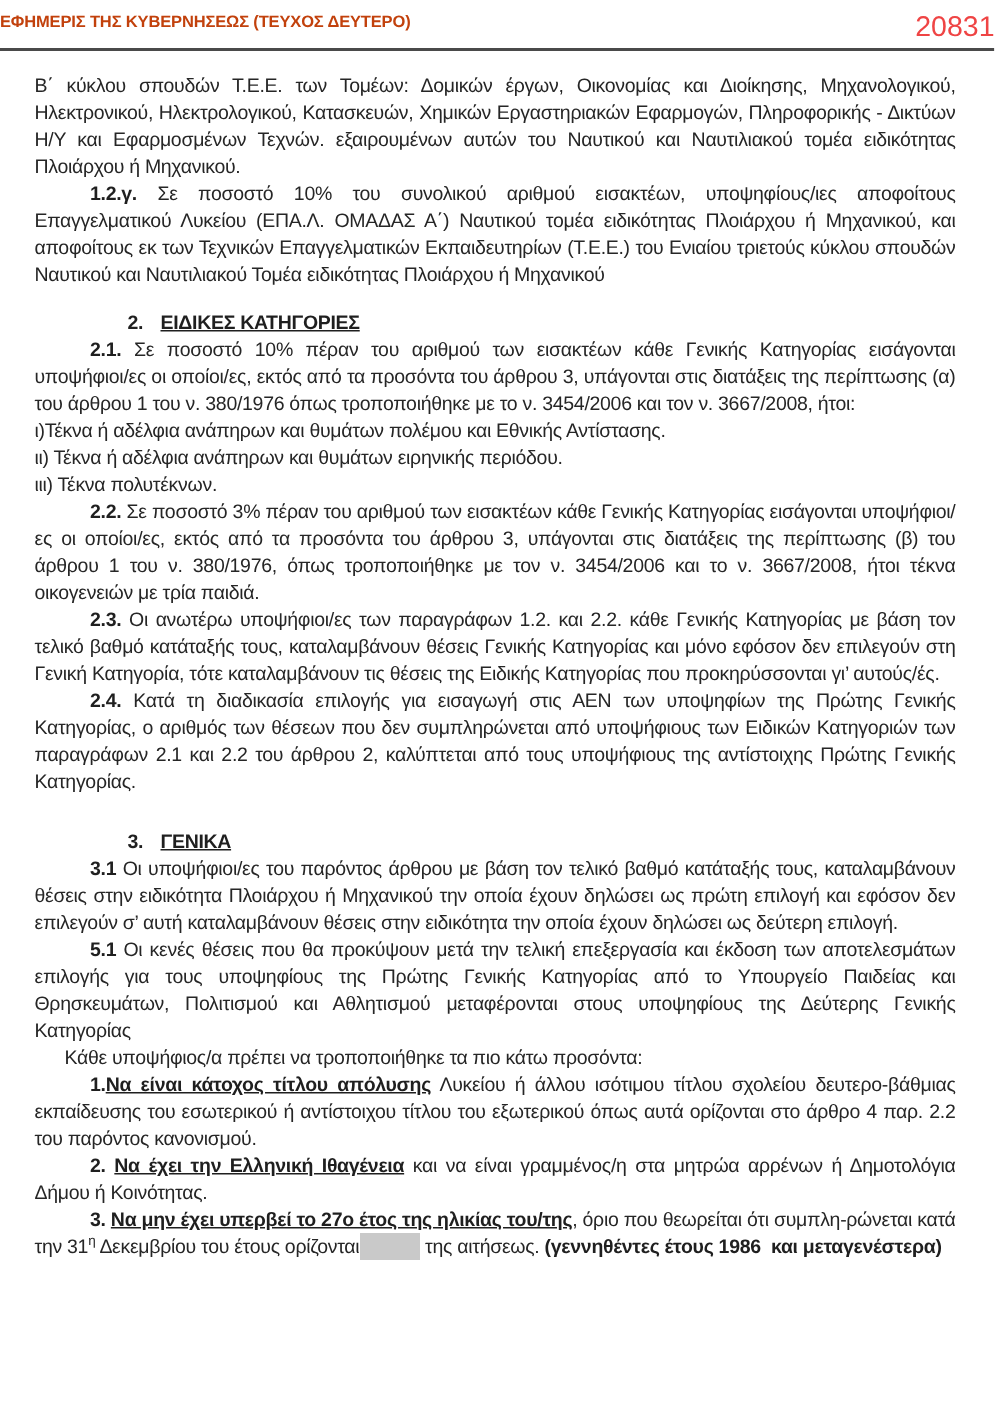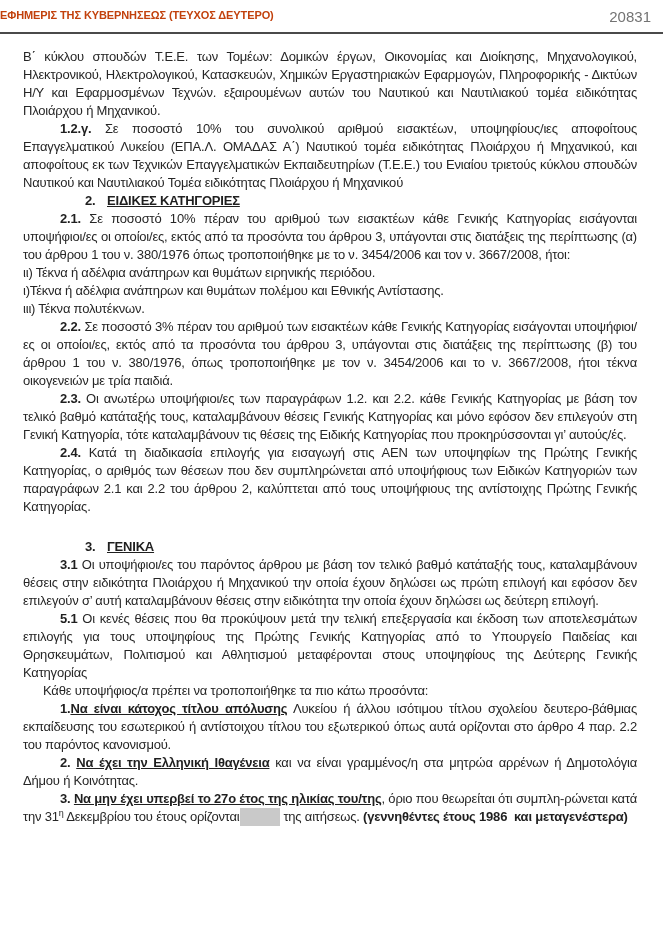--- a/index.html
+++ b/index.html
@@ -8,37 +8,37 @@
     font-family:"Liberation Sans","DejaVu Sans",sans-serif;
     color:#222222;position:relative;box-sizing:border-box;
   }
   
   .hdr{position:relative;height:30px;padding-top:9px;box-sizing:border-box;}
   .htitle{
     text-align:left;font-weight:bold;font-size:11px;letter-spacing:-0.1px;
     color:#c2410c;
   }
   .hpage{
-    position:absolute;right:12px;top:8px;font-size:15px;color:#737373;
+    position:absolute;right:0;top:8px;font-size:19px;color:#ef4444;
     font-family:"Liberation Sans","DejaVu Sans",sans-serif;
   }
   .rule{border:none;border-top:2px solid #4a4a4a;margin:2px 0 0 0;}
   
   .bodycol{
     padding:14px 26px 0 23px;
     font-size:13px;line-height:18px;letter-spacing:-0.2px;
     color:#262626;
   }
   p{margin:0;text-align:justify;}
   .ind{text-indent:37px;}
   .ind-sm{text-indent:20px;}
   b{color:#1f1f1f;}
   .u{text-decoration:underline;}
   .hd{
-    margin:0 0 0 62px;font-size:13px;line-height:18px;font-weight:bold;
+    margin:14px 0 0 62px;font-size:13px;line-height:18px;font-weight:bold;
   }
   .hd2{margin-top:22px;}
   .hnum{display:inline-block;min-width:22px;}
   .center{text-align:center;font-weight:bold;}
   sup{font-size:9px;line-height:0;}
   .mark{background:#c9c9c9;display:inline-block;min-width:6px;}
 </style>
 </head>
 <body>
 
@@ -53,22 +53,22 @@
   <div class="bodycol">
 
     <p>Β΄ κύκλου σπουδών Τ.Ε.Ε. των Τομέων: Δομικών έργων, Οικονομίας και Διοίκησης, Μηχανολογικού, Ηλεκτρονικού, Ηλεκτρολογικού, Κατασκευών, Χημικών Εργαστηριακών Εφαρμογών, Πληροφορικής - Δικτύων Η/Υ και Εφαρμοσμένων Τεχνών. εξαιρουμένων αυτών του Ναυτικού και Ναυτιλιακού τομέα ειδικότητας Πλοιάρχου ή Μηχανικού.</p>
 
     <p class="ind"><b>1.2.γ.</b><span> Σε ποσοστό 10% του συνολικού αριθμού εισακτέων, υποψηφίους/ιες αποφοίτους Επαγγελματικού Λυκείου (ΕΠΑ.Λ. ΟΜΑΔΑΣ Α΄) Ναυτικού τομέα ειδικότητας Πλοιάρχου ή Μηχανικού, και αποφοίτους εκ των Τεχνικών Επαγγελματικών Εκπαιδευτηρίων (Τ.Ε.Ε.) του Ενιαίου τριετούς κύκλου σπουδών Ναυτικού και Ναυτιλιακού Τομέα ειδικότητας Πλοιάρχου ή Μηχανικού</span></p>
 
     <div class="hd"><b class="hnum">2.</b><b class="u">ΕΙΔΙΚΕΣ ΚΑΤΗΓΟΡΙΕΣ</b></div>
 
     <p class="ind"><b>2.1.</b><span> Σε ποσοστό 10% πέραν του αριθμού των εισακτέων κάθε Γενικής Κατηγορίας εισάγονται υποψήφιοι/ες οι οποίοι/ες, εκτός από τα προσόντα του άρθρου 3, υπάγονται στις διατάξεις της περίπτωσης (α) του άρθρου 1 του ν. 380/1976 όπως τροποποιήθηκε με το ν. 3454/2006 και τον ν. 3667/2008, ήτοι:</span></p>
 
+    <p>ι)Τέκνα ή αδέλφια ανάπηρων και θυμάτων πολέμου και Εθνικής Αντίστασης.</p>
     <p>ιι) Τέκνα ή αδέλφια ανάπηρων και θυμάτων ειρηνικής περιόδου.</p>
-    <p>ι)Τέκνα ή αδέλφια ανάπηρων και θυμάτων πολέμου και Εθνικής Αντίστασης.</p>
     <p>ιιι) Τέκνα πολυτέκνων.</p>
 
     <p class="ind"><b>2.2.</b><span> Σε ποσοστό 3% πέραν του αριθμού των εισακτέων κάθε Γενικής Κατηγορίας εισάγονται υποψήφιοι/ες οι οποίοι/ες, εκτός από τα προσόντα του άρθρου 3, υπάγονται στις διατάξεις της περίπτωσης (β) του άρθρου 1 του ν. 380/1976, όπως τροποποιήθηκε με τον ν. 3454/2006 και το ν. 3667/2008, ήτοι τέκνα οικογενειών με τρία παιδιά.</span></p>
 
     <p class="ind"><b>2.3.</b><span> Οι ανωτέρω υποψήφιοι/ες των παραγράφων 1.2. και 2.2. κάθε Γενικής Κατηγορίας με βάση τον τελικό βαθμό κατάταξής τους, καταλαμβάνουν θέσεις Γενικής Κατηγορίας και μόνο εφόσον δεν επιλεγούν στη Γενική Κατηγορία, τότε καταλαμβάνουν τις θέσεις της Ειδικής Κατηγορίας που προκηρύσσονται γι’ αυτούς/ές.</span></p>
 
     <p class="ind"><b>2.4.</b><span> Κατά τη διαδικασία επιλογής για εισαγωγή στις ΑΕΝ των υποψηφίων της Πρώτης Γενικής Κατηγορίας, ο αριθμός των θέσεων που δεν συμπληρώνεται από υποψήφιους των Ειδικών Κατηγοριών των παραγράφων 2.1 και 2.2 του άρθρου 2, καλύπτεται από τους υποψήφιους της αντίστοιχης Πρώτης Γενικής Κατηγορίας.</span></p>
 
     <div class="hd hd2"><b class="hnum">3.</b><b class="u">ΓΕΝΙΚΑ</b></div>
 

